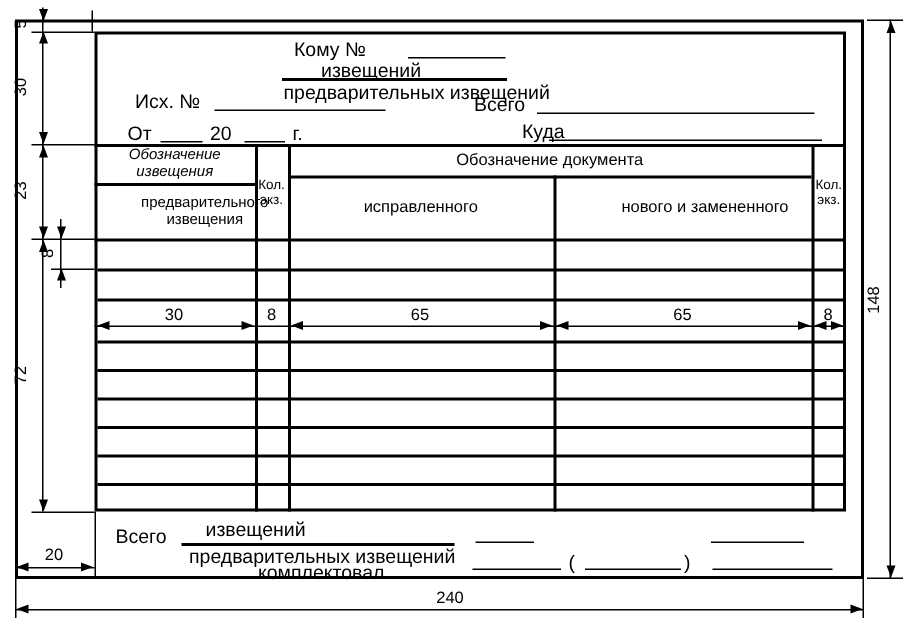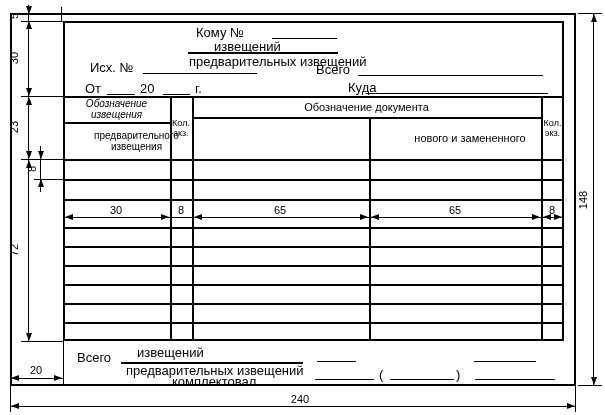--- a/index.html
+++ b/index.html
@@ -68,20 +68,21 @@
   <div class="hl" style="left:65px;top:303px;width:497px;"></div>
   <div class="hl" style="left:65px;top:322px;width:497px;"></div>
 
   <div class="cell f10" style="left:64px;top:98px;width:105px;height:22px;white-space:normal;font-style:italic;">Обозначение извещения</div>
   <div class="cell f10" style="left:64px;top:125px;width:105px;height:32px;white-space:normal;margin-left:20px;">предварительного извещения</div>
   <div class="cell f9" style="left:170px;top:96px;width:22px;height:63px;">
     <span>Кол.</span>
     <span>экз.</span>
   </div>
   <div class="cell f11" style="left:192px;top:98px;width:349px;height:18px;">Обозначение документа</div>
+  <div class="cell f11" style="left:192px;top:119px;width:177px;height:38px;">исправленного</div>
   <div class="cell f11" style="left:369px;top:119px;width:172px;height:38px;margin-left:15px;">нового и замененного</div>
   <div class="cell f9" style="left:541px;top:96px;width:23px;height:63px;">
     <span>Кол.</span>
     <span>экз.</span>
   </div>
 
   <div class="hl thin" style="left:63px;top:217px;width:501px;"></div>
   <div class="ar ar-left" style="left:65px;top:214px;"></div>
   <div class="ar ar-right" style="left:161px;top:214px;"></div>
   <div class="ar ar-left" style="left:194px;top:214px;"></div>

